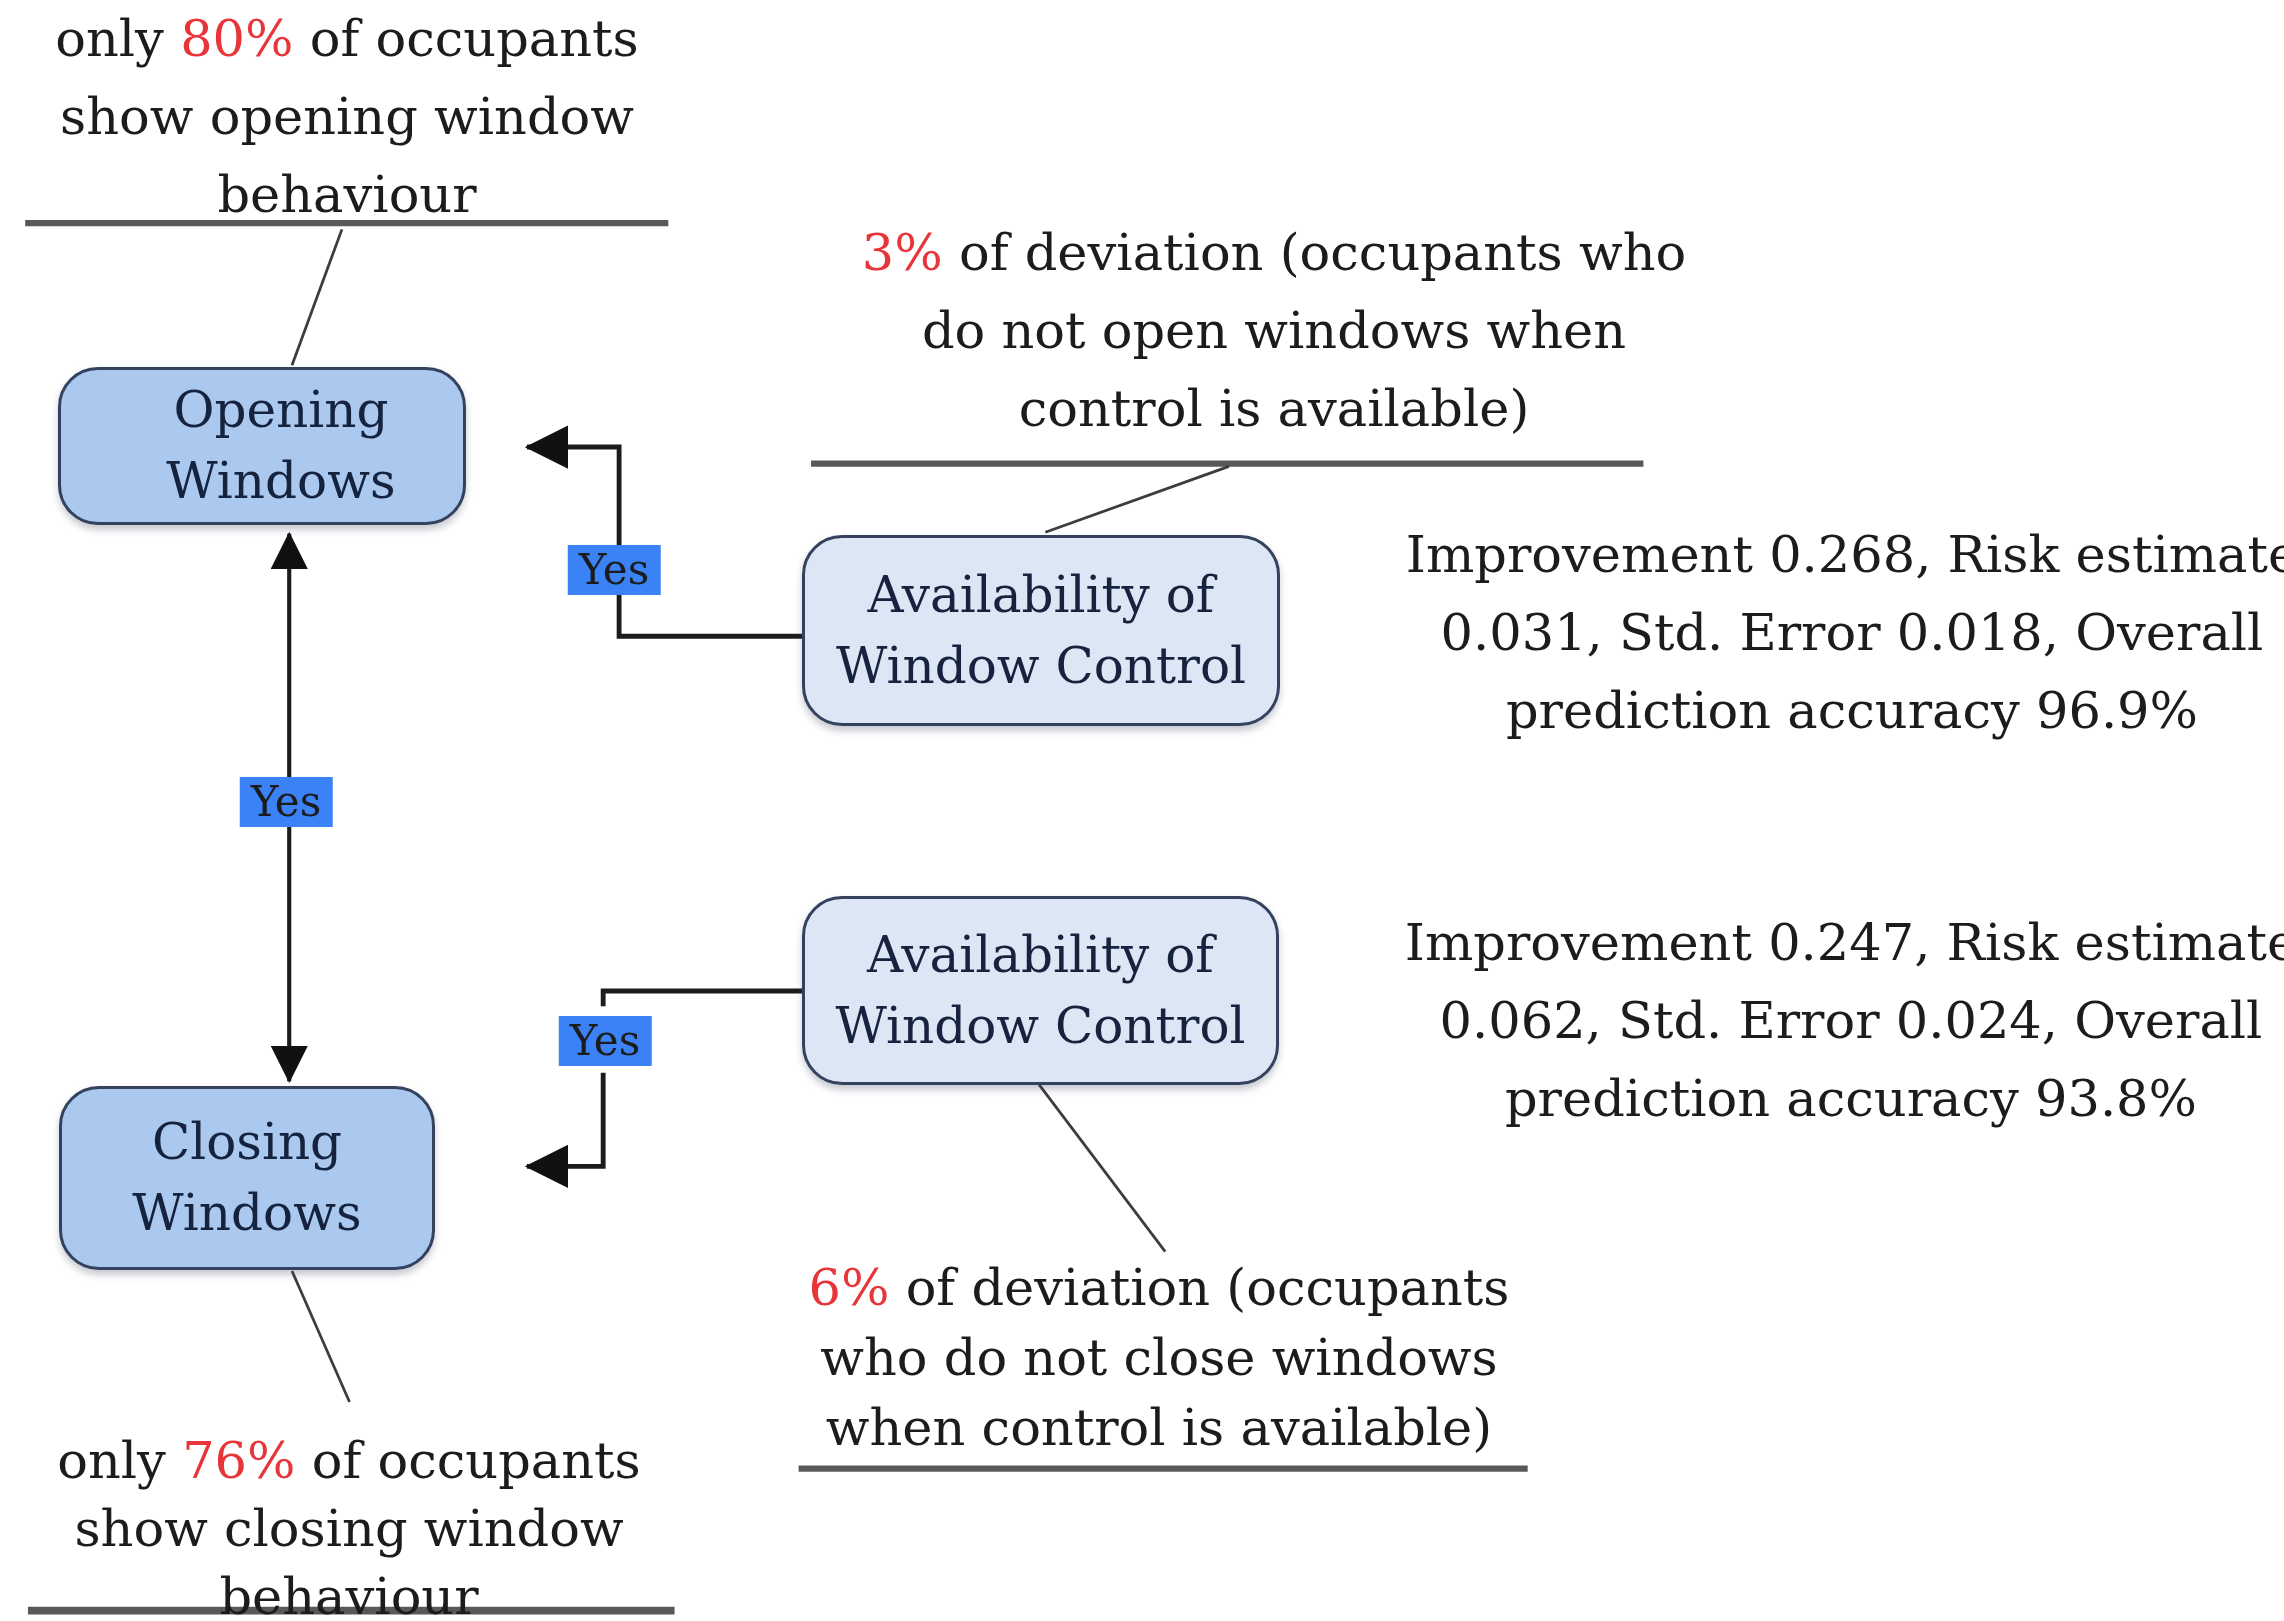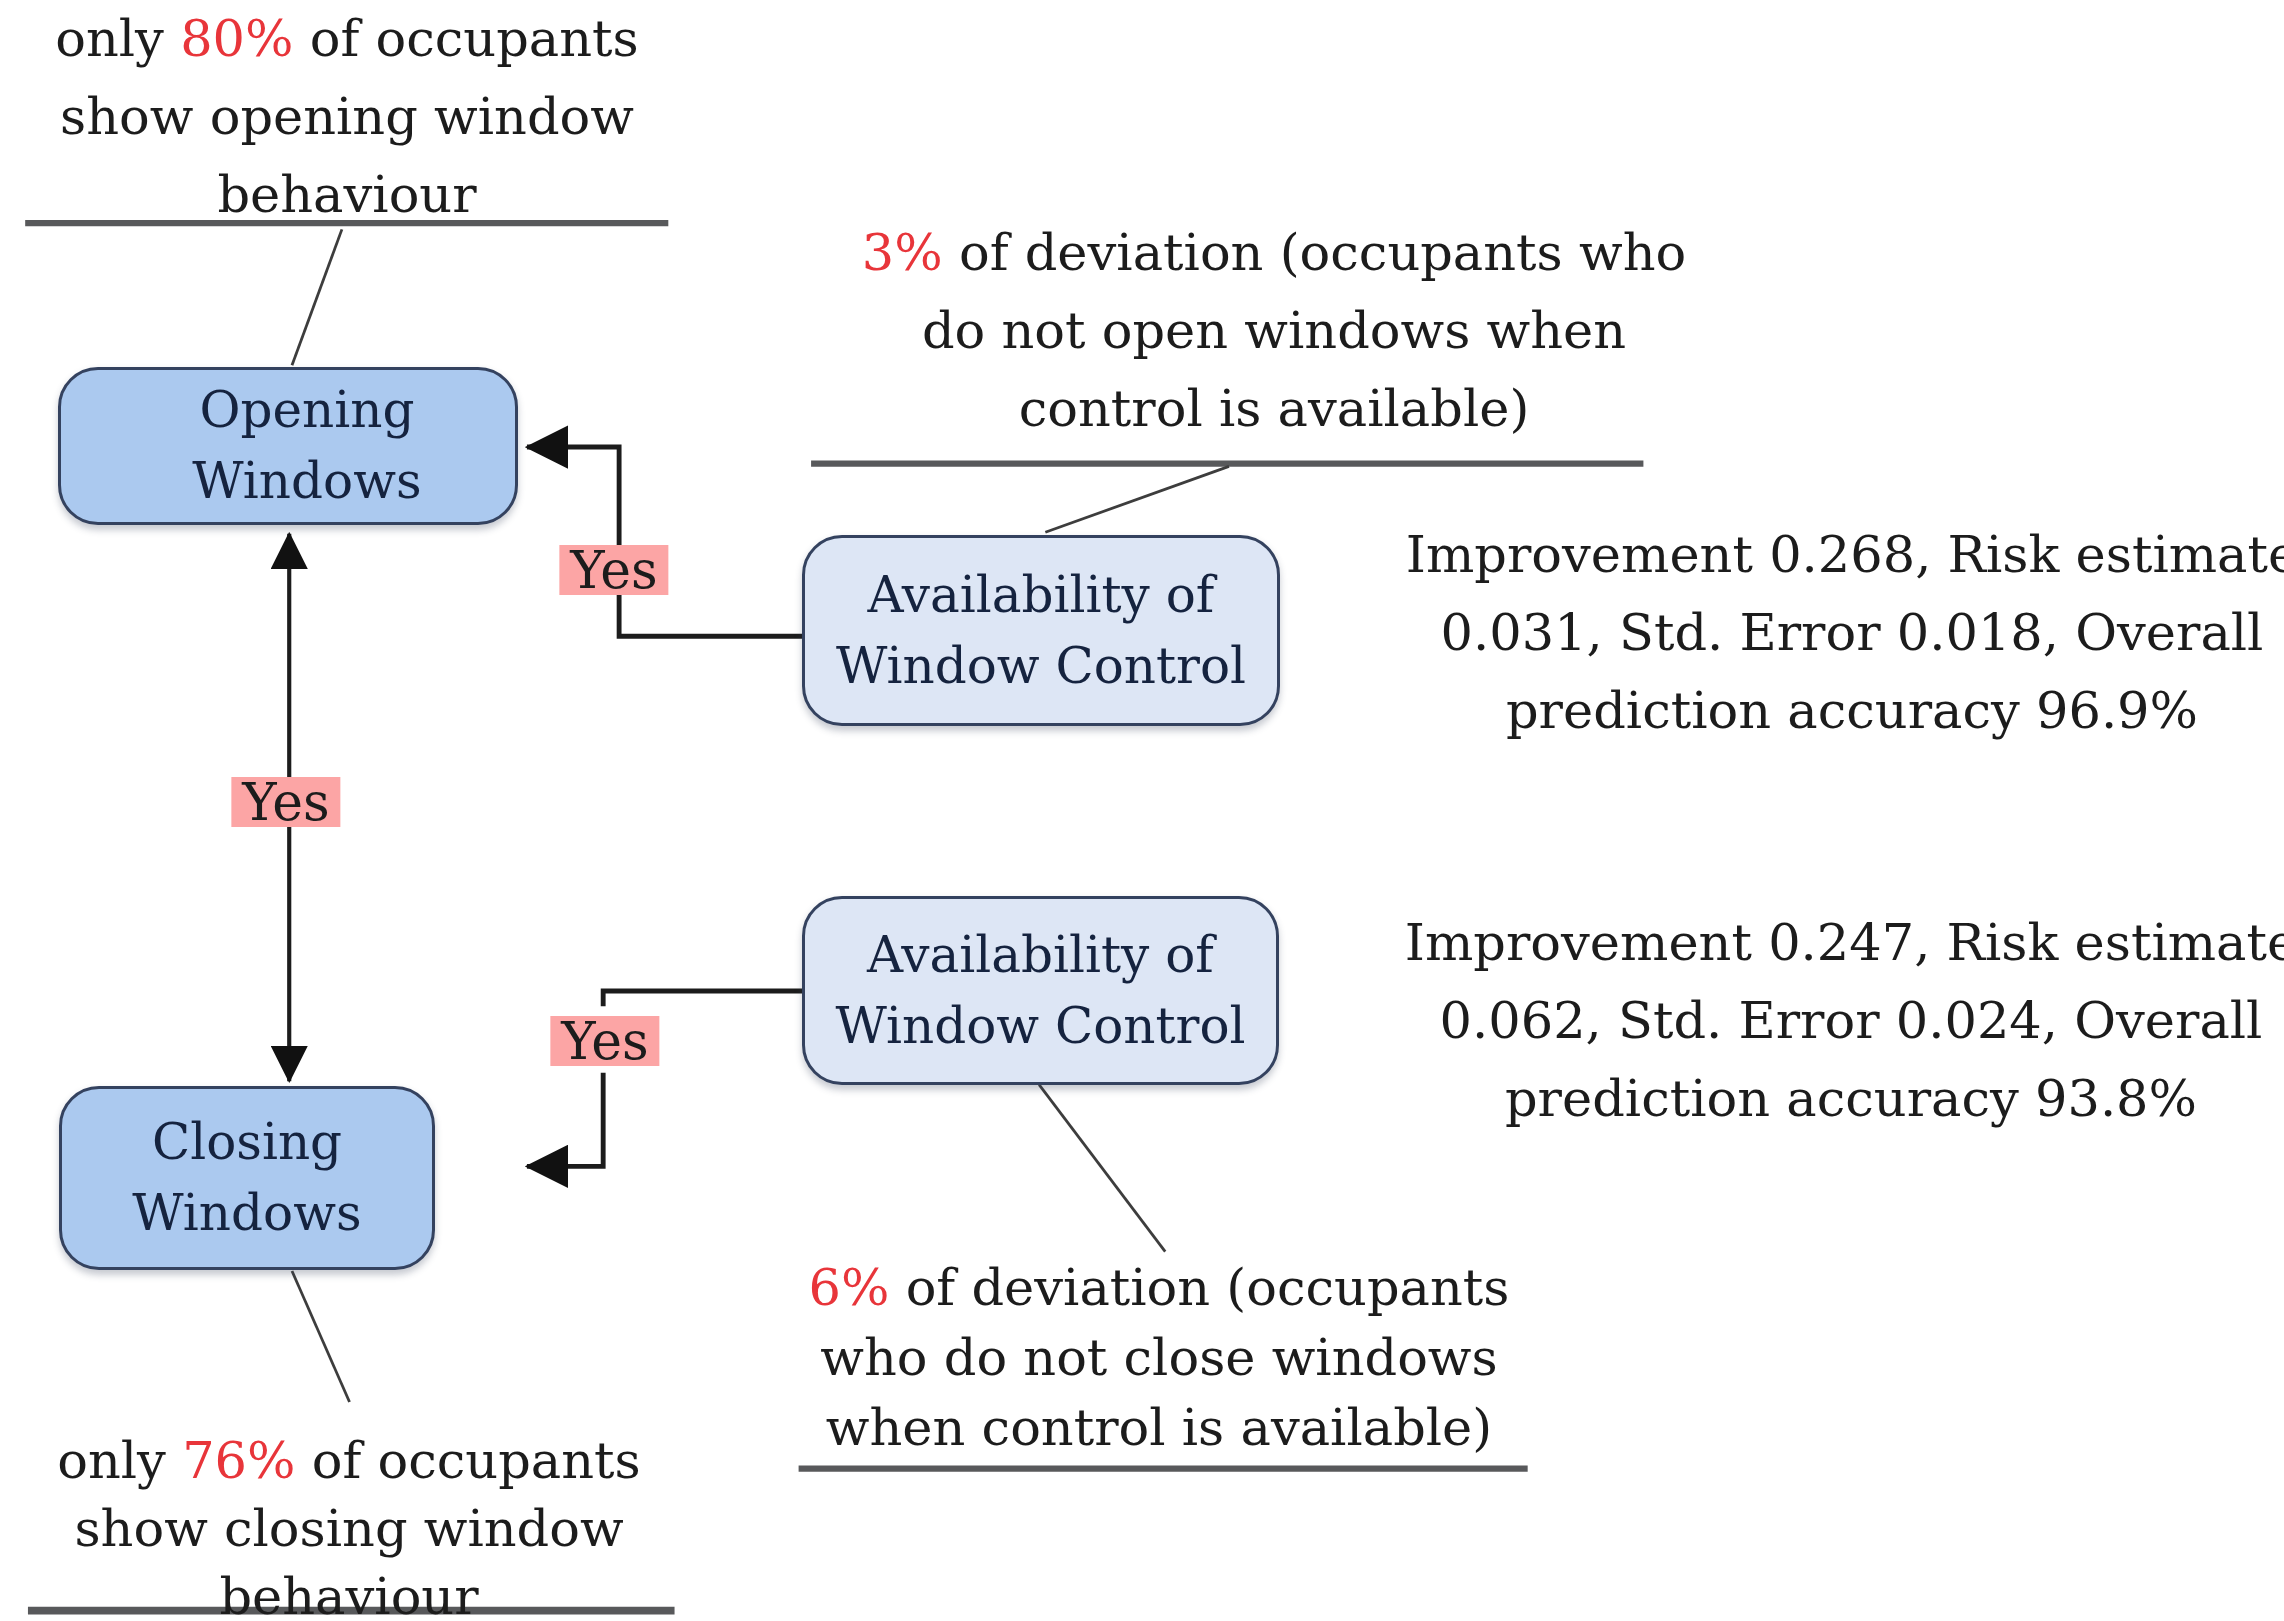--- a/index.html
+++ b/index.html
@@ -38,23 +38,23 @@
   }
   .note .nline{white-space:nowrap;}
   .note.tight101{line-height:70px;}
   .note.tight98{line-height:68px;}
   .hl{color:var(--highlight-red,#e8353a);}
 
   
   .yes-label{
     position:absolute;
     transform:translate(-50%,-50%);
-    background:#fca5a5;
+    background:#3b82f6;
     padding:0 11px;
-    font-size:52px;line-height:50px;
+    font-size:42px;line-height:50px;
     color:#1c1c1c;
   }
 
   
   .edge{stroke:var(--line-dark,#1c1c1c);stroke-width:7;fill:none;}
   .edge-mid{stroke-width:6;}
   .leader{stroke:#3d3d3d;stroke-width:4;fill:none;}
   .underline{stroke:var(--underline-gray,#58595b);stroke-width:9;fill:none;}
   .u-thick{stroke-width:11;}
   .arrhead{fill:#111111;}
@@ -82,21 +82,21 @@
     <path class="leader" d="M 421 1834 L 504 2023"></path>
 
     <path class="edge" d="M 1157 918 L 893 918 L 893 645 L 760 645" marker-end="url(#arr)"></path>
 
     <path class="edge" d="M 1157 1430 L 870 1430 L 870 1452"></path>
     <path class="edge" d="M 870 1548 L 870 1683 L 760 1683" marker-end="url(#arr)"></path>
 
     <path class="edge edge-mid" d="M 417 770 L 417 1560" marker-start="url(#arr)" marker-end="url(#arr)"></path>
   </svg>
 
-  <div class="node state-box" style="left:58px;top:367px;width:460px;height:158px;padding-left:38px;">Opening
+  <div class="node state-box" style="left:58px;top:367px;width:408px;height:158px;padding-left:38px;">Opening
 Windows</div>
 
   <div class="node cond-box" style="left:802px;top:535px;width:478px;height:191px;">Availability of
 Window Control</div>
 
   <div class="node cond-box" style="left:802px;top:896px;width:477px;height:189px;">Availability of
 Window Control</div>
 
   <div class="node state-box" style="left:59px;top:1086px;width:376px;height:184px;">Closing
 Windows</div>

